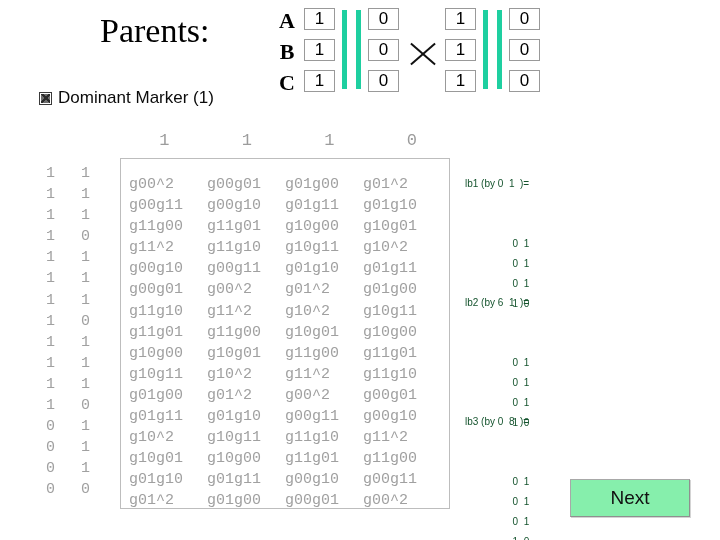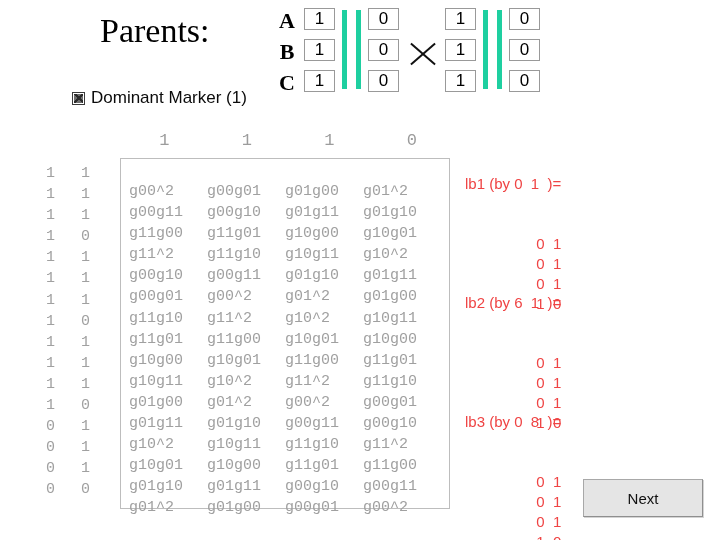--- a/index.html
+++ b/index.html
@@ -29,21 +29,20 @@
   }
 
   
   .dom-row {
     position: absolute;
     left: 39px;
     top: 88px;
     display: flex;
     align-items: center;
     gap: 6px;
-    margin-left: 33px;
   }
   .dom-check {
     width: 11px;
     height: 11px;
     border: 1px solid #3a3a3a;
     background: #ffffff;
     position: relative;
     flex: 0 0 auto;
   }
   .dom-check::after {
@@ -182,65 +181,65 @@
   
   .grid-box {
     position: absolute;
     left: 120px;
     top: 158px;
     width: 330px;
     height: 351px;
     border: 1px solid #bdbdbd;
     background: #ffffff;
     box-sizing: border-box;
-    padding: 22px 0 0 8px;
+    padding: 15px 0 0 8px;
   }
   .grid-row {
     display: flex;
     font-family: "Liberation Mono", monospace;
     font-size: 15px;
     line-height: 21.1px;
     color: #a0a0a0;
     white-space: pre;
   }
   .grid-row span {
     width: 78px;
     flex: 0 0 78px;
   }
 
   
   .lb-block {
     position: absolute;
     font-family: "Liberation Sans", sans-serif;
-    font-size: 15px;
-    color: #ef4444;
+    font-size: 10px;
+    color: #14532d;
     line-height: 20px;
     white-space: pre;
   }
   #lb-block-0 { left: 465px; top: 134px; }
   #lb-block-1 { left: 465px; top: 253px; }
   #lb-block-2 { left: 465px; top: 372px; }
   .lb-title { white-space: pre; }
   .lb-rows { padding-left: 9px; text-align: right; }
   .lb-rows div { white-space: pre; }
 
   
   .next-btn {
     position: absolute;
-    left: 583px;
+    left: 570px;
     top: 479px;
     width: 120px;
     height: 38px;
-    background: #e5e5e5;
+    background: #86efac;
     border: 1px solid #a8a8a8;
     border-right-color: #8f8f8f;
     border-bottom-color: #8f8f8f;
     box-shadow: 1px 1px 0 #d4d4d4;
     color: #111111;
-    font-size: 15px;
+    font-size: 19px;
     display: flex;
     align-items: center;
     justify-content: center;
     box-sizing: border-box;
     cursor: pointer;
   }
 </style>
 </head>
 <body>
 

